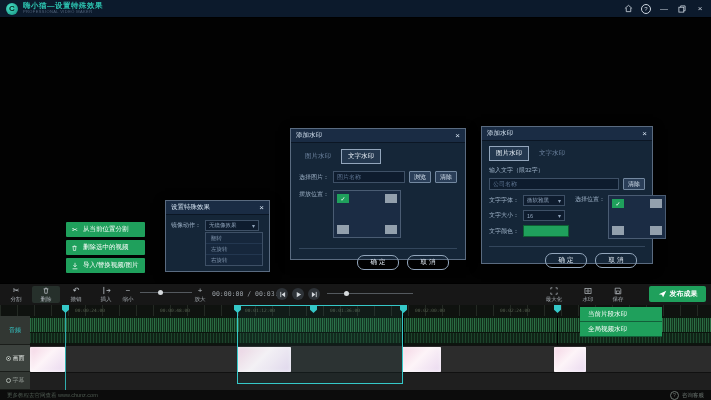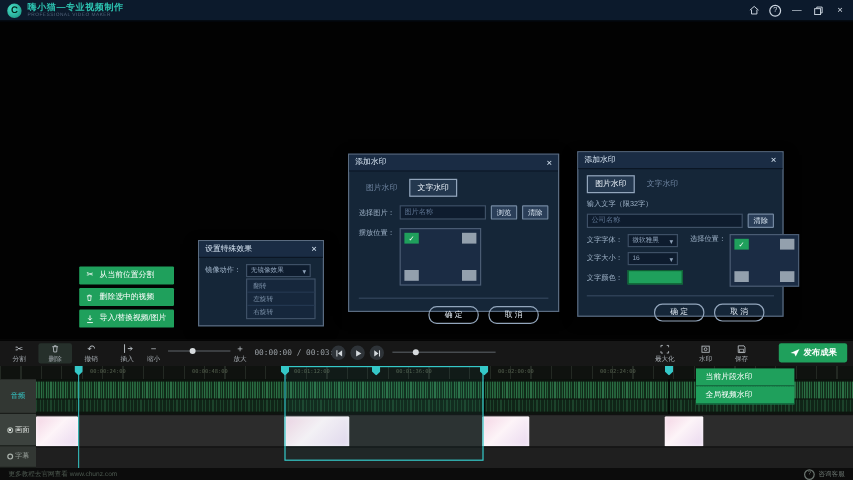--- a/index.html
+++ b/index.html
@@ -108,21 +108,21 @@
             display:flex;align-items:center;justify-content:center;}
 </style>
 </head>
 <body>
 
 <div class="app">
 
   <div class="titlebar">
     <div class="logo">C</div>
     <div class="title-wrap">
-      <span class="app-title">嗨小猫—专业视频制作</span>
+      <span class="app-title">嗨小猫—设置特殊效果</span>
       <span class="app-subtitle">PROFESSIONAL VIDEO MAKER</span>
     </div>
     <div class="win-controls">
       <span class="win-btn">
         <svg width="9" height="9" viewBox="0 0 10 9">
             <path d="M1 4.5L5 1l4 3.5M2.5 4v4h5V4" fill="none" stroke="currentColor" stroke-width=".9"></path>
           </svg>
       </span>
       <span class="help-circle">?</span>
       <span class="win-btn">—</span>

